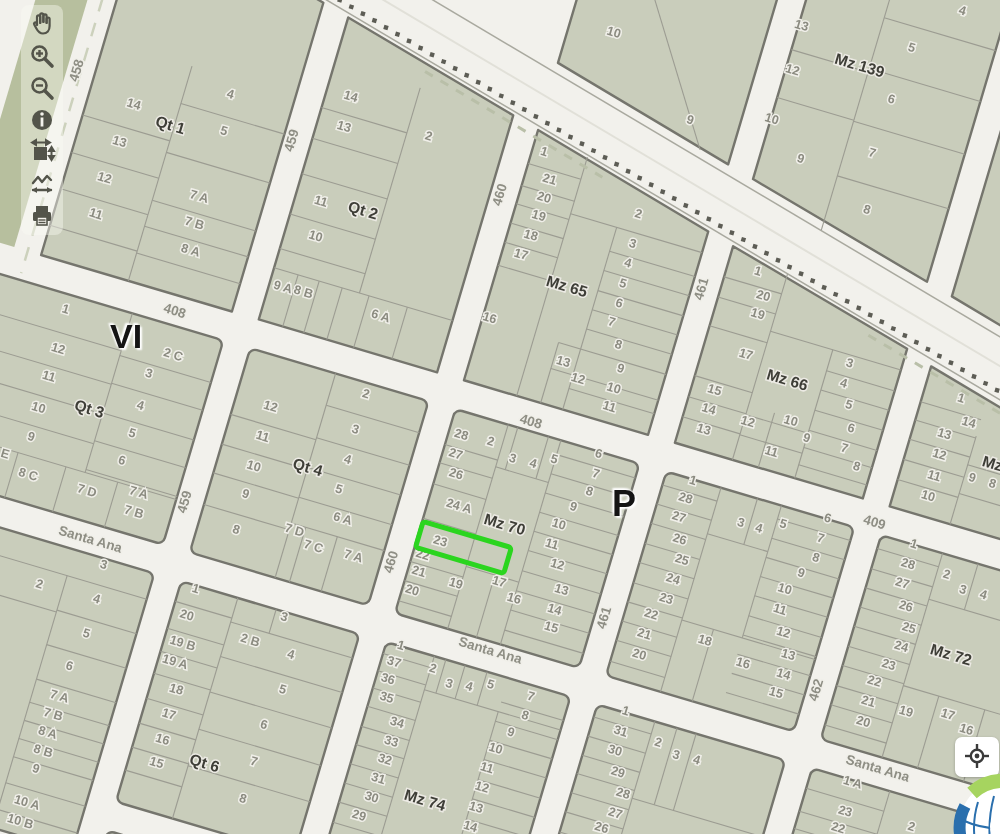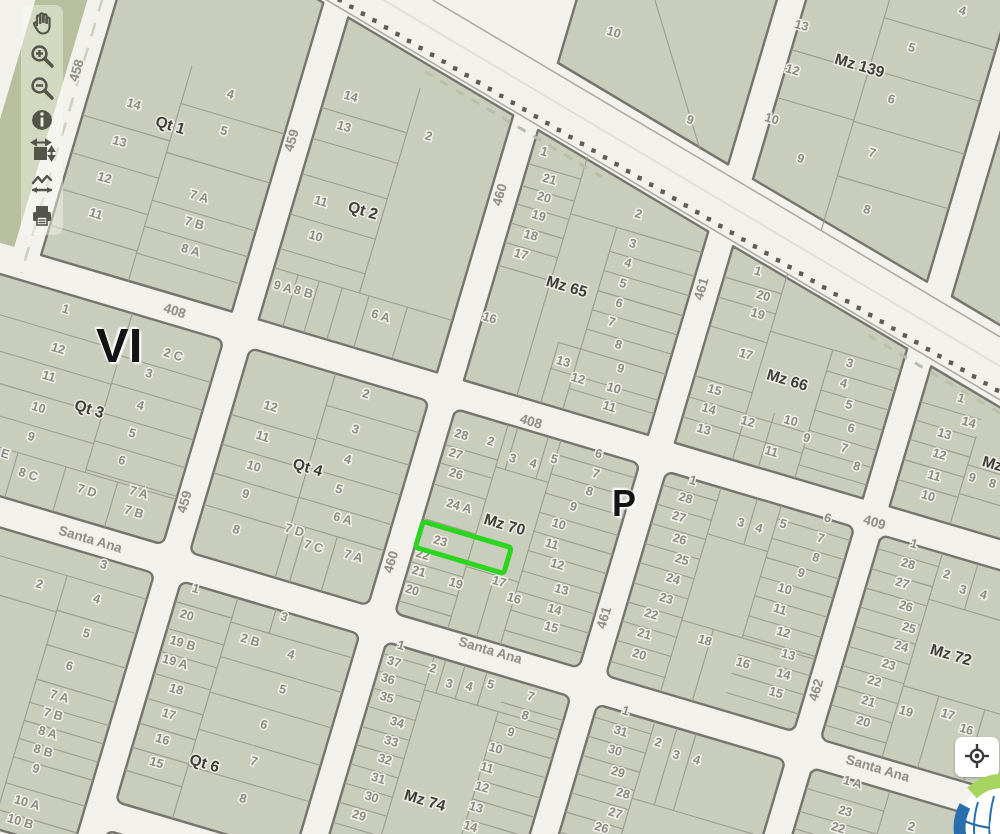--- a/index.html
+++ b/index.html
@@ -13,21 +13,21 @@
         fill:#3e3e37;stroke:#eceae4;stroke-width:3px;paint-order:stroke;text-anchor:middle;}
   .slbl{font-family:"Liberation Sans",sans-serif;font-size:13.5px;font-weight:bold;
         fill:#8e8e84;stroke:#f0efe9;stroke-width:3px;paint-order:stroke;text-anchor:middle;}
   #watermark{position:absolute;left:192px;top:366px;font-size:82px;font-weight:bold;
         letter-spacing:13px;color:rgba(105,105,110,0.33);white-space:nowrap;pointer-events:none;}
   #watermark sup{font-size:20px;letter-spacing:0;vertical-align:42px;}
   #city-label{position:absolute;left:114px;top:138px;font-size:47px;font-weight:bold;
         color:#6f5e4b;text-shadow:0 0 3px #fff,0 0 3px #fff,2px 2px 2px #fff,-2px -2px 2px #fff;}
   .zone{position:absolute;font-weight:bold;color:#141414;
         text-shadow:0 0 3px #fff,2px 2px 2px #fff,-2px -2px 2px #fff;}
-  #zone-vi{left:96px;top:317px;font-size:49px;}
+  #zone-vi{left:110px;top:317px;font-size:34px;}
   #zone-p{left:612px;top:483px;font-size:36px;}
   #toolbar{position:absolute;left:21px;top:5px;width:42px;padding:3px 0;border-radius:8px;
         background:rgba(250,250,244,0.42);display:flex;flex-direction:column;align-items:center;}
   #toolbar button{width:36px;height:32px;border:none;background:transparent;padding:2px;cursor:pointer;}
   #toolbar button svg{display:block;margin:auto;}
   #locate-btn{position:absolute;left:955px;top:737px;width:44px;height:40px;border:none;
         border-radius:7px;background:#fff;box-shadow:0 1px 3px rgba(0,0,0,.25);cursor:pointer;padding:0;}
   #globe-logo{position:absolute;left:952px;top:772px;pointer-events:none;}
 </style>
 </head>

